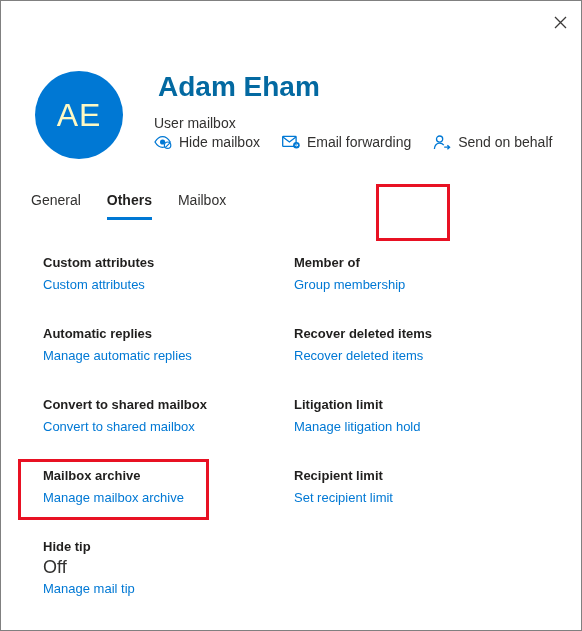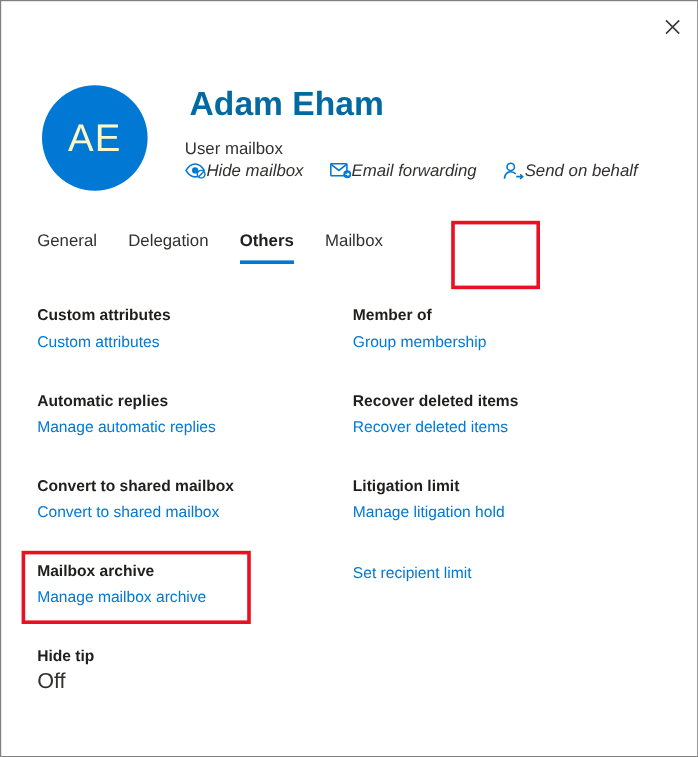--- a/index.html
+++ b/index.html
@@ -90,23 +90,23 @@
     position: absolute;
     left: 153px;
     top: 76px;
     display: flex;
     align-items: center;
     gap: 22px;
   }
   .quick-action {
     display: flex;
     align-items: center;
+    gap: 7px;
     cursor: pointer;
     white-space: nowrap;
-    font-style: italic;
   }
   .quick-action .qa-icon {
     width: 18px;
     height: 18px;
     display: flex;
     align-items: center;
     justify-content: center;
     flex: 0 0 auto;
   }
   .quick-action .qa-label {
@@ -172,21 +172,21 @@
   .content {
     position: absolute;
     left: 0;
     top: 252px;
     width: 100%;
   }
   .col {
     position: absolute;
     top: 0;
   }
-  .col-left  { left: 30px;  width: 250px; }
+  .col-left  { left: 42px;  width: 250px; }
   .col-right { left: 293px; width: 260px; }
 
   .setting {
     margin-bottom: 29px;
   }
   .setting:last-child { margin-bottom: 0; }
   .setting-title {
     font-size: 13px;
     font-weight: bold;
     color: #201f1e;
@@ -266,23 +266,20 @@
         <span class="qa-label">Send on behalf</span>
       </div>
 
     </div>
   </div>
 
   <div class="tabs">
     <div class="tab">
       <span>General</span>
     </div>
-    <div class="tab">
-      <span>Delegation</span>
-    </div>
     <div class="tab active">
       <span>Others</span>
       <span class="tab-underline"></span>
     </div>
     <div class="tab">
       <span>Mailbox</span>
     </div>
   </div>
 
   <div class="content">
@@ -305,20 +302,21 @@
       </div>
 
       <div class="setting">
         <div class="setting-title">Mailbox archive</div>
         <div class="setting-link">Manage mailbox archive</div>
       </div>
 
       <div class="setting">
         <div class="setting-title">Hide tip</div>
         <div class="setting-value">Off</div>
+        <div class="setting-link">Manage mail tip</div>
       </div>
 
     </div>
 
     <div class="col col-right">
 
       <div class="setting">
         <div class="setting-title">Member of</div>
         <div class="setting-link">Group membership</div>
       </div>
@@ -327,20 +325,21 @@
         <div class="setting-title">Recover deleted items</div>
         <div class="setting-link">Recover deleted items</div>
       </div>
 
       <div class="setting">
         <div class="setting-title">Litigation limit</div>
         <div class="setting-link">Manage litigation hold</div>
       </div>
 
       <div class="setting">
+        <div class="setting-title">Recipient limit</div>
         <div class="setting-link">Set recipient limit</div>
       </div>
 
     </div>
   </div>
 
   <div class="annot annot-others"></div>
   <div class="annot annot-archive"></div>
 
 </div>

